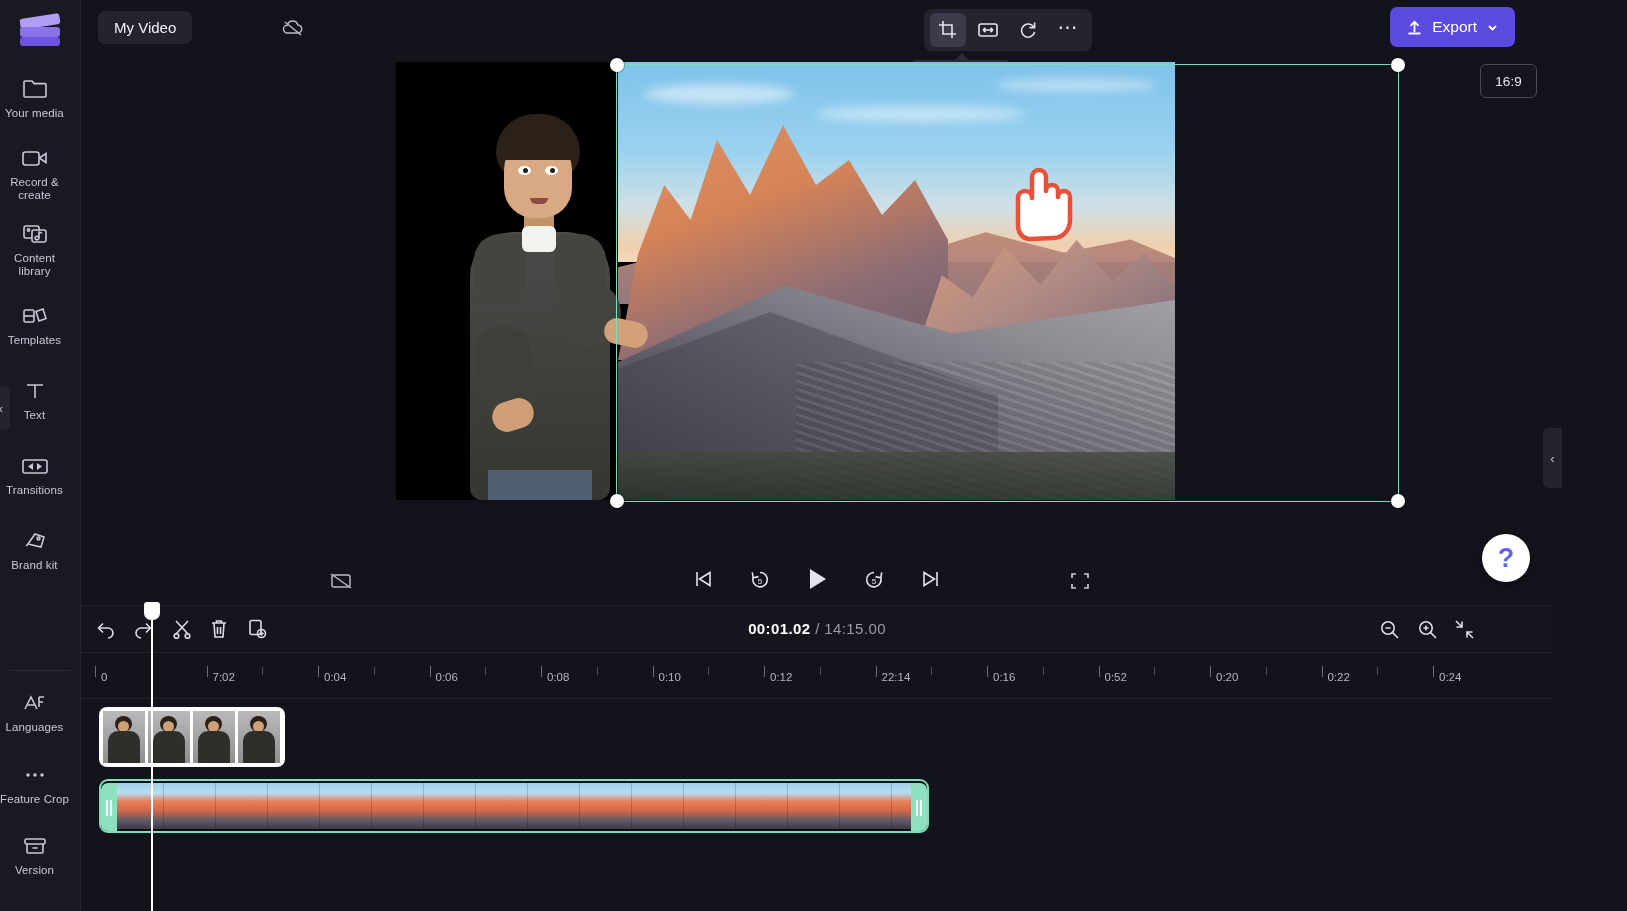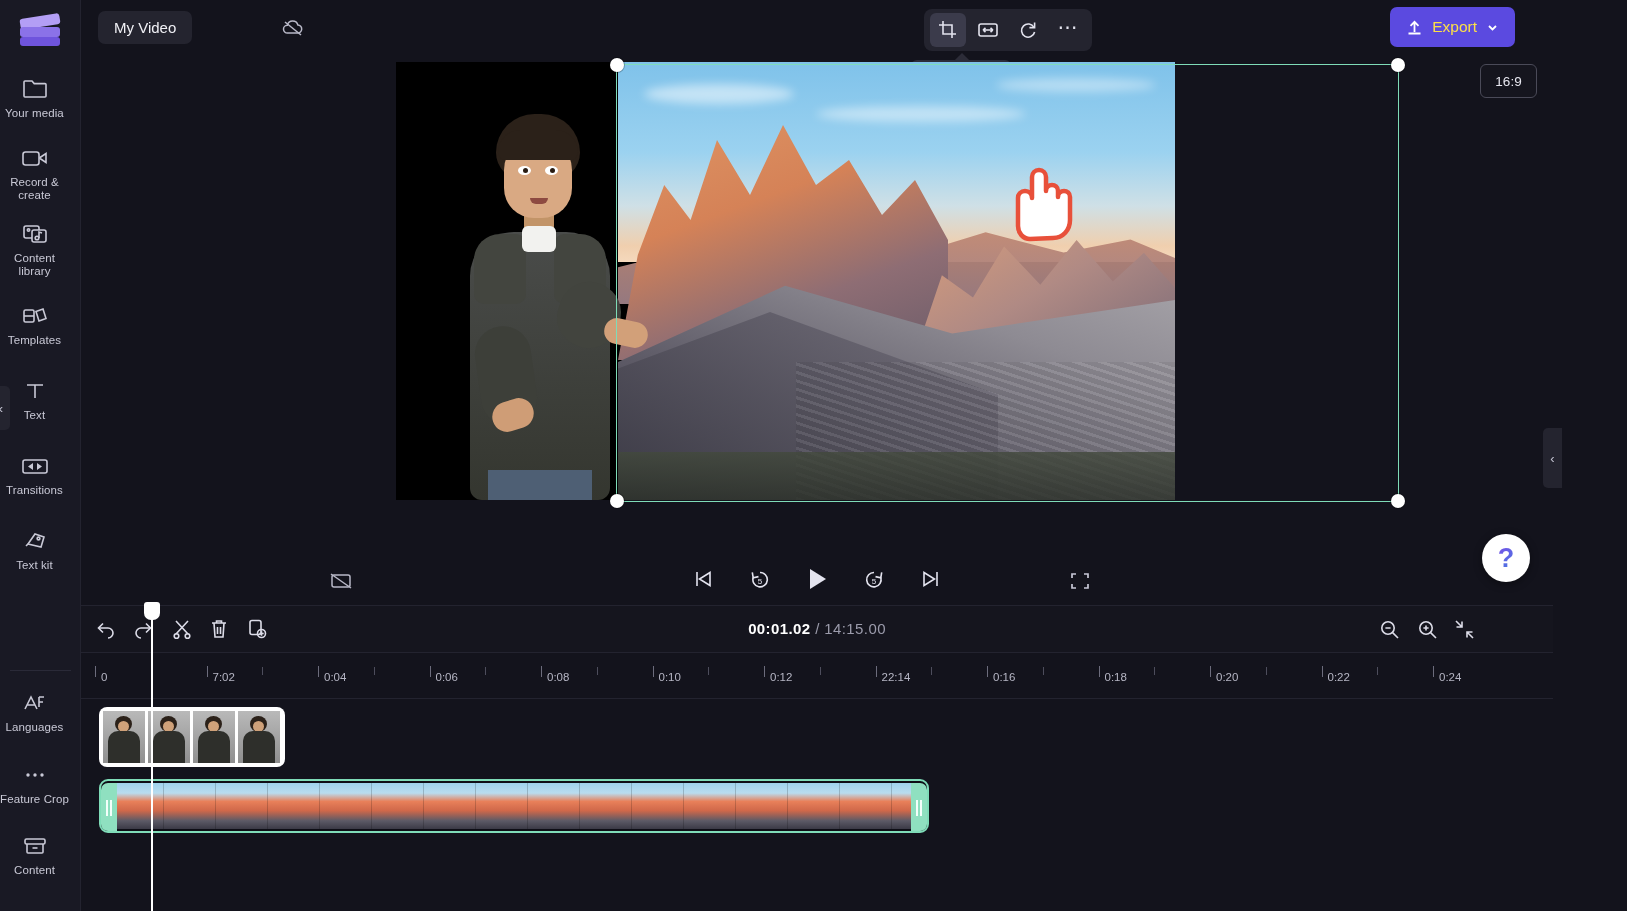--- a/index.html
+++ b/index.html
@@ -39,21 +39,21 @@
   .ftool.dots { font-size:20px; color:#e3e3ee; letter-spacing:1px; line-height:0; padding-bottom:7px; }
 
   #crop-tip { position:absolute; left:830px; top:60px; width:100px; height:34px;
     background:#2c2c38; border-radius:6px; display:flex; align-items:center;
     justify-content:center; font-size:13.5px; color:#f0f0f5; }
   #crop-tip:before { content:""; position:absolute; top:-5px; left:46px; width:10px; height:10px;
     background:#2c2c38; transform:rotate(45deg); }
 
   #export-btn { position:absolute; right:38px; top:7px; height:40px; padding:0 16px;
     background:#5b4ae0; border-radius:7px; display:flex; align-items:center; gap:9px;
-    font-size:15.5px; color:#fde047; cursor:pointer; }
+    font-size:15.5px; color:#ffffff; cursor:pointer; }
   #export-btn svg { stroke:#fff; fill:none; stroke-width:1.8; }
 
   
   #preview-wrap { position:absolute; left:81px; top:56px; right:74px; bottom:351px; }
   #stage { position:absolute; left:315px; top:6px; width:779px; height:438px; background:#000; overflow:hidden; }
   #vid-left { position:absolute; left:0; top:0; width:222px; height:438px; background:#000; }
 
   .mtn { position:absolute; }
   #sky { left:222px; top:0; width:557px; height:200px;
     background:linear-gradient(#7fc2ea 0%, #9bd2f0 45%, #cfe0e6 72%, #f0cfae 92%, #f5d9bd 100%); }
@@ -264,21 +264,21 @@
     </div>
 
     <div class="rail-item" style="top:526px">
       <div class="rail-ic">
         <svg width="26" height="22" viewBox="0 0 26 22">
             <path d="M6 14L13 4l9 3-3 10z"></path>
             <circle cx="16.5" cy="8.5" r="1.4"></circle>
             <path d="M4 16l2-2"></path>
           </svg>
       </div>
-      <div class="rail-lb">Text kit</div>
+      <div class="rail-lb">Brand kit</div>
     </div>
 
     <div id="rail-div"></div>
 
     <div class="rail-item" style="top:688px">
       <div class="rail-ic">
         <svg width="26" height="22" viewBox="0 0 26 22">
             <path d="M3 17L9 5l6 12M5.2 13h7.6"></path>
             <path d="M17 5v10M17 5h5M17 10h4"></path>
           </svg>
@@ -298,21 +298,21 @@
     </div>
 
     <div class="rail-item" style="top:831px">
       <div class="rail-ic">
         <svg width="26" height="20" viewBox="0 0 26 20">
             <rect x="3" y="3" width="20" height="5" rx="1.5"></rect>
             <path d="M5 8v8a1 1 0 0 0 1 1h14a1 1 0 0 0 1-1V8"></path>
             <path d="M10.5 12h5"></path>
           </svg>
       </div>
-      <div class="rail-lb">Content</div>
+      <div class="rail-lb">Version</div>
     </div>
 
     <div id="rail-expand">‹</div>
   </div>
 
   <div id="topbar">
     <div id="title-chip">My Video</div>
 
     <div id="cloud-off">
       <svg width="24" height="20" viewBox="0 0 24 20">
@@ -544,21 +544,21 @@
       <div class="tick" style="left: 683px;"></div>
       <div class="tlab" style="left: 689px;">0:12</div>
       <div class="tick minor" style="left: 738.75px;"></div>
       <div class="tick" style="left: 794.5px;"></div>
       <div class="tlab" style="left: 800.5px;">22:14</div>
       <div class="tick minor" style="left: 850.25px;"></div>
       <div class="tick" style="left: 906px;"></div>
       <div class="tlab" style="left: 912px;">0:16</div>
       <div class="tick minor" style="left: 961.75px;"></div>
       <div class="tick" style="left: 1017.5px;"></div>
-      <div class="tlab" style="left: 1023.5px;">0:18</div>
+      <div class="tlab" style="left: 1023.5px;">0:52</div>
       <div class="tick minor" style="left: 1073.25px;"></div>
       <div class="tick" style="left: 1129px;"></div>
       <div class="tlab" style="left: 1135px;">0:20</div>
       <div class="tick minor" style="left: 1184.75px;"></div>
       <div class="tick" style="left: 1240.5px;"></div>
       <div class="tlab" style="left: 1246.5px;">0:22</div>
       <div class="tick minor" style="left: 1296.25px;"></div>
       <div class="tick" style="left: 1352px;"></div>
       <div class="tlab" style="left: 1358px;">0:24</div>
     </div>

